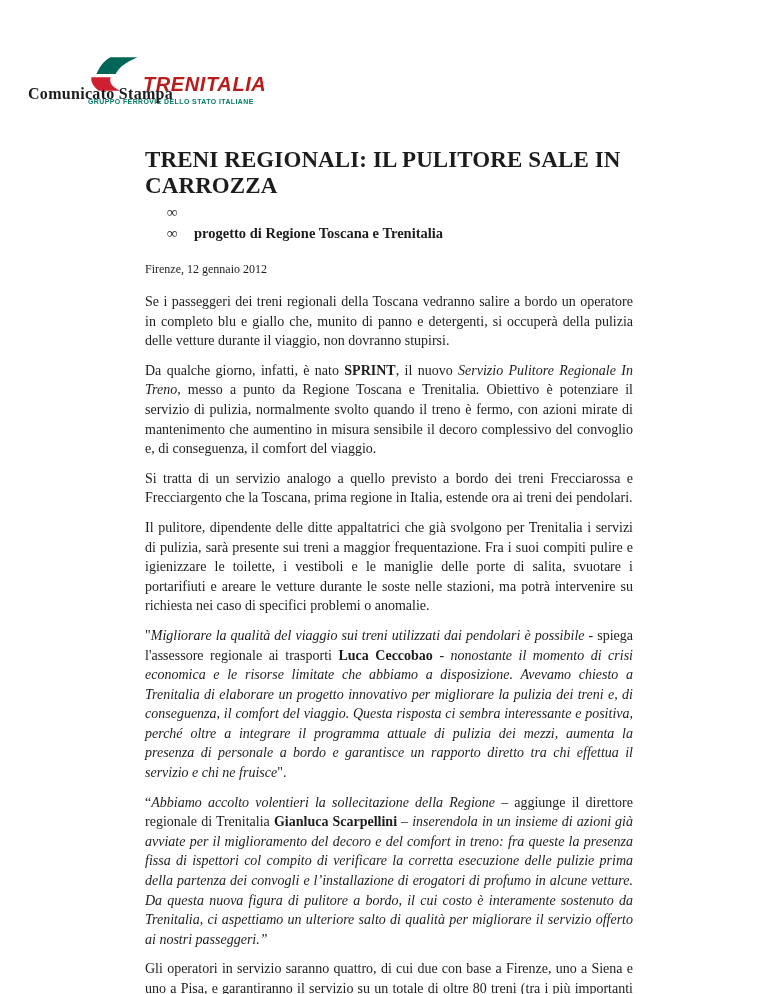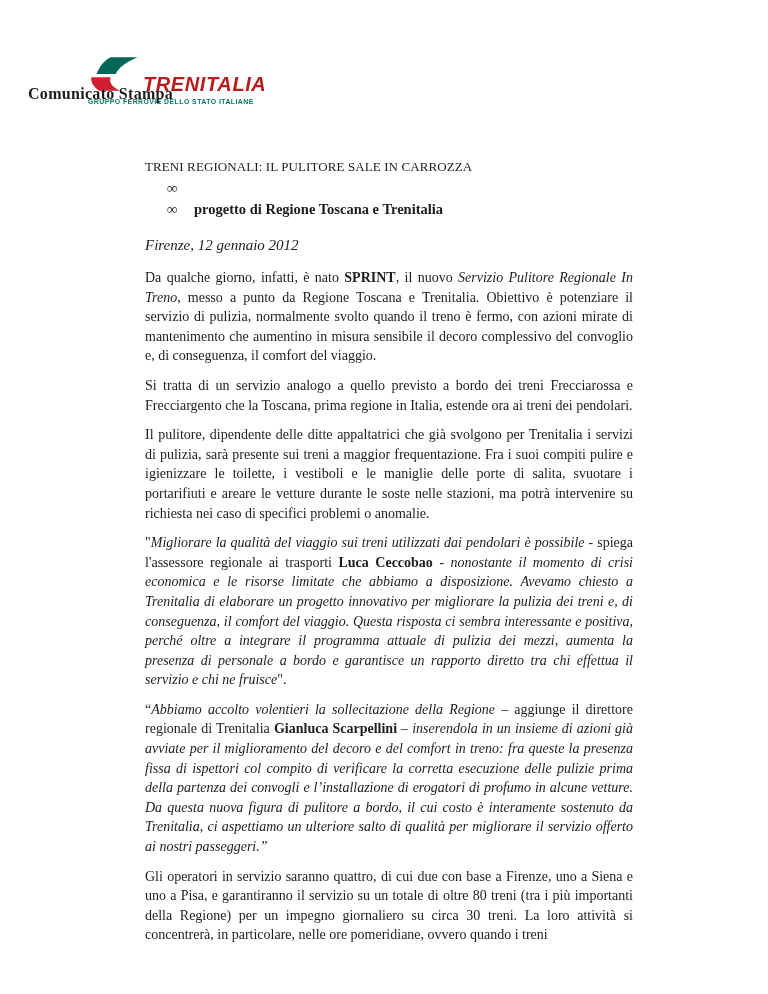--- a/index.html
+++ b/index.html
@@ -15,25 +15,25 @@
   .trenitalia-sub{font-family:"Liberation Sans",sans-serif;font-weight:bold;font-size:6.9px;
      color:#007a68;letter-spacing:0.45px;margin-top:2px;white-space:nowrap;}
   .doc-type{position:absolute;top:85px;left:0;width:768px;text-align:left;
      font-weight:bold;font-size:16px;letter-spacing:0.3px;padding-left:28px;box-sizing:border-box;}
   .logo-regione{position:absolute;left:613px;top:35px;width:98px;text-align:center;}
   .regione-text{font-weight:bold;font-size:13.5px;line-height:1.05;letter-spacing:1.2px;color:#2a2a2a;}
   .shield{width:94px;height:86px;margin-top:3px;}
 
   
   .body-col{position:absolute;left:145px;top:147px;width:488px;}
-  .doc-title{font-size:13px;font-weight:normal;letter-spacing:0.1px;margin:12px 0 3px 0;}
+  .doc-title{font-size:23px;font-weight:bold;letter-spacing:0.1px;margin:0 0 3px 0;}
   .bullet-list{margin:0 0 0 22px;padding:0;list-style:none;}
   .bullet-item{display:flex;font-weight:bold;font-size:14.5px;line-height:21px;}
   .bullet-marker{width:27px;flex:0 0 auto;}
-  .dateline{margin-top:15px;font-size:15px;line-height:20px;font-style:italic;}
+  .dateline{margin-top:15px;font-size:12px;line-height:20px;}
   .paragraphs{margin-top:13px;}
   .paragraphs p{font-size:14px;line-height:19.6px;text-align:justify;margin:0 0 10px 0;}
   .run-b{font-weight:bold;}
   .run-i{font-style:italic;}
 </style>
 </head>
 <body>
 
 <div class="page">
 
@@ -57,20 +57,21 @@
         <li class="bullet-item">
           <span class="bullet-marker">∞</span>
         </li>
         <li class="bullet-item">
           <span class="bullet-marker">∞</span>
           <span>progetto di Regione Toscana e Trenitalia</span>
         </li>
       </ul>
     <div class="dateline">Firenze, 12 gennaio 2012</div>
     <div class="paragraphs" id="paras">
+        <p><span>Se i passeggeri dei treni regionali della Toscana vedranno salire a bordo un operatore in completo blu e giallo che, munito di panno e detergenti, si occuperà della pulizia delle vetture durante il viaggio, non dovranno stupirsi.</span></p>
         <p><span>Da qualche giorno, infatti, è nato </span><span class="run-b">SPRINT</span><span>, il nuovo </span><span class="run-i">Servizio Pulitore Regionale In Treno</span><span>, messo a punto da Regione Toscana e Trenitalia. Obiettivo è potenziare il servizio di pulizia, normalmente svolto quando il treno è fermo, con azioni mirate di mantenimento che aumentino in misura sensibile il decoro complessivo del convoglio e,  di conseguenza, il comfort del viaggio.</span></p>
         <p><span>Si tratta di un servizio analogo a quello previsto a bordo dei treni Frecciarossa e Frecciargento che la Toscana, prima regione in Italia, estende ora ai treni dei pendolari.</span></p>
         <p><span>Il pulitore, dipendente delle ditte appaltatrici che già svolgono per Trenitalia i servizi di pulizia, sarà presente sui treni a maggior frequentazione. Fra i suoi compiti pulire e igienizzare le toilette, i vestiboli e le maniglie delle porte di salita, svuotare i portarifiuti e areare le vetture durante le soste nelle stazioni, ma potrà intervenire su richiesta nei caso di specifici problemi o anomalie.</span></p>
         <p><span>"</span><span class="run-i">Migliorare la qualità del viaggio sui treni utilizzati dai pendolari è possibile</span><span> - spiega l'assessore regionale ai trasporti </span><span class="run-b">Luca Ceccobao</span><span> - </span><span class="run-i">nonostante il momento di crisi economica e le risorse limitate che abbiamo a disposizione. Avevamo chiesto a Trenitalia di elaborare un progetto innovativo per migliorare la pulizia dei treni e, di conseguenza, il comfort del viaggio. Questa risposta ci sembra interessante e positiva, perché oltre a integrare il programma attuale di pulizia dei mezzi, aumenta la presenza di personale a bordo e garantisce un rapporto diretto tra chi effettua il servizio e chi ne fruisce</span><span>".</span></p>
         <p><span>“</span><span class="run-i">Abbiamo accolto volentieri la sollecitazione della Regione</span><span> – aggiunge il direttore regionale di Trenitalia </span><span class="run-b">Gianluca Scarpellini</span><span> – </span><span class="run-i">inserendola in un insieme di azioni già avviate per il miglioramento del decoro e del comfort in treno: fra queste la presenza fissa di ispettori col compito di verificare la corretta esecuzione delle pulizie prima della partenza dei convogli e l’installazione di erogatori di profumo in alcune vetture. Da questa nuova figura di pulitore a bordo, il cui costo è interamente sostenuto da Trenitalia, ci aspettiamo un ulteriore salto di qualità per migliorare il servizio offerto ai nostri passeggeri.”</span></p>
         <p><span>Gli operatori in servizio saranno quattro, di cui due con base a Firenze, uno a Siena e uno a Pisa, e garantiranno il servizio su un totale di oltre 80 treni (tra i più importanti della Regione) per un impegno giornaliero su circa 30 treni. La loro attività si concentrerà, in particolare, nelle ore pomeridiane, ovvero quando i treni</span></p>
       </div>
   </div>
 
 </div>

